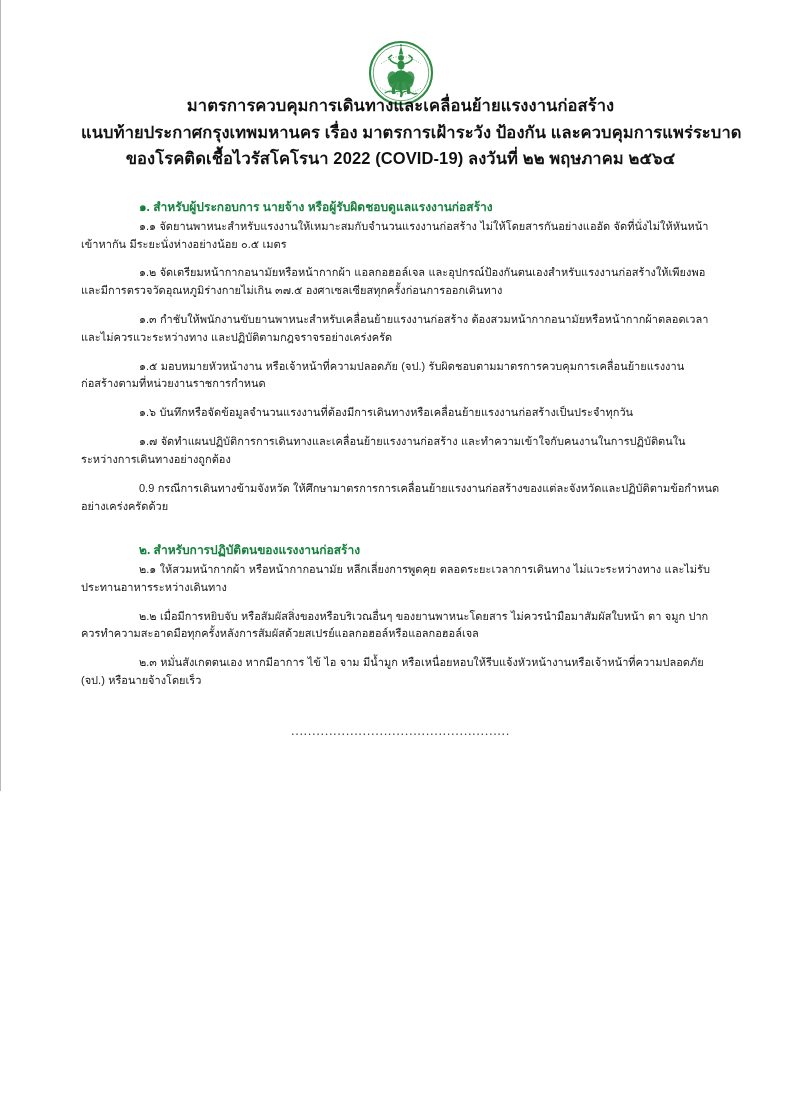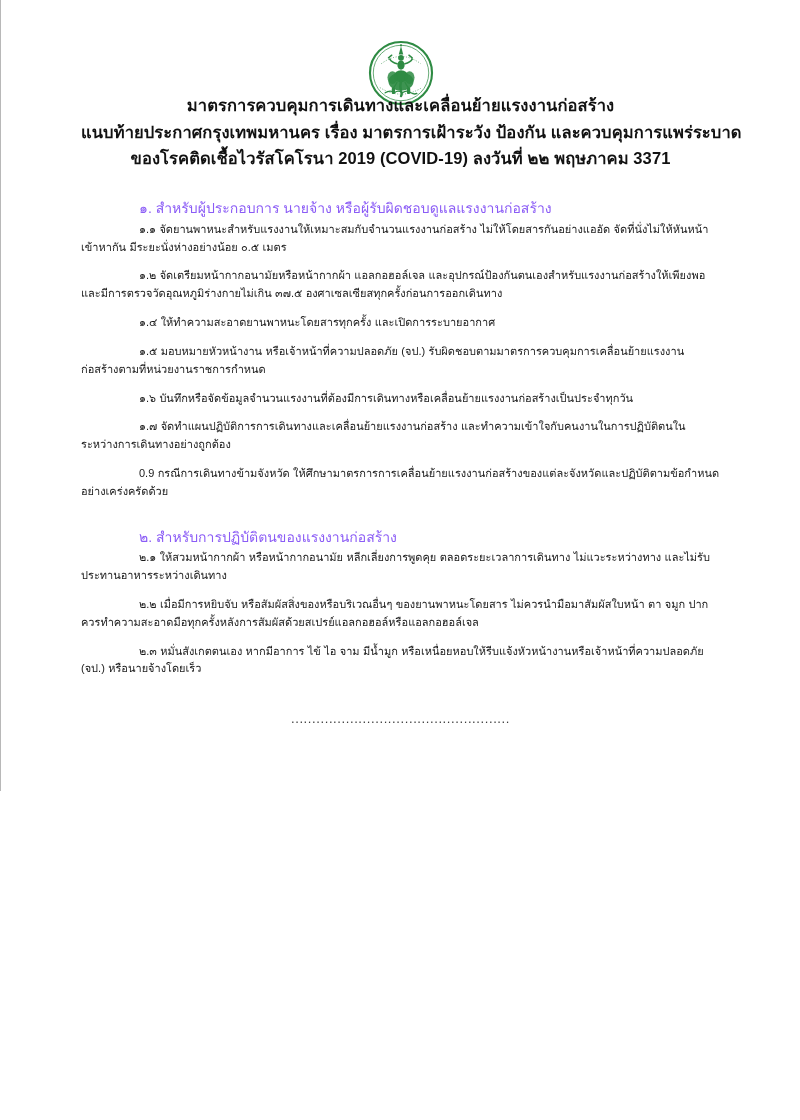--- a/index.html
+++ b/index.html
@@ -54,24 +54,24 @@
     letter-spacing: 0.1px;
     color: #111111;
     white-space: nowrap;
   }
 
   
   .section {
     margin-top: 26px;
   }
   .section-heading {
-    font-size: 14px;
-    font-weight: normal;
+    font-size: 12px;
+    font-weight: bold;
     line-height: 1.55;
-    color: #8b5cf6;
+    color: #15803d;
     padding-left: 58px;
   }
   .clause {
     font-size: 11px;
     line-height: 1.62;
     color: #1a1a1a;
     text-indent: 58px;
     text-align: left;
     margin-top: 1px;
     word-spacing: 0.3px;
@@ -134,28 +134,28 @@
 
       <path d="M26 80 q8 -5 14 0 q6 -5 12 0 q7 -5 13 0 q5 3 9 1" stroke="#2e8b43" stroke-width="2" fill="none" stroke-linecap="round"></path>
     </svg>
   </div>
 
   <div class="doc-body">
 
     <div class="title-block">
       <div class="title-line">มาตรการควบคุมการเดินทางและเคลื่อนย้ายแรงงานก่อสร้าง</div>
       <div class="title-line">แนบท้ายประกาศกรุงเทพมหานคร เรื่อง มาตรการเฝ้าระวัง ป้องกัน และควบคุมการแพร่ระบาด</div>
-      <div class="title-line">ของโรคติดเชื้อไวรัสโคโรนา 2019 (COVID-19) ลงวันที่ ๒๒ พฤษภาคม 3371</div>
+      <div class="title-line">ของโรคติดเชื้อไวรัสโคโรนา 2022 (COVID-19) ลงวันที่ ๒๒ พฤษภาคม ๒๕๖๔</div>
     </div>
 
     <div class="section">
       <div class="section-heading">๑. สำหรับผู้ประกอบการ นายจ้าง หรือผู้รับผิดชอบดูแลแรงงานก่อสร้าง</div>
       <p class="clause">๑.๑ จัดยานพาหนะสำหรับแรงงานให้เหมาะสมกับจำนวนแรงงานก่อสร้าง ไม่ให้โดยสารกันอย่างแออัด จัดที่นั่งไม่ให้หันหน้าเข้าหากัน มีระยะนั่งห่างอย่างน้อย ๐.๕ เมตร</p>
       <p class="clause">๑.๒ จัดเตรียมหน้ากากอนามัยหรือหน้ากากผ้า แอลกอฮอล์เจล และอุปกรณ์ป้องกันตนเองสำหรับแรงงานก่อสร้างให้เพียงพอ และมีการตรวจวัดอุณหภูมิร่างกายไม่เกิน ๓๗.๕ องศาเซลเซียสทุกครั้งก่อนการออกเดินทาง</p>
-      <p class="clause">๑.๔ ให้ทำความสะอาดยานพาหนะโดยสารทุกครั้ง และเปิดการระบายอากาศ</p>
+      <p class="clause">๑.๓ กำชับให้พนักงานขับยานพาหนะสำหรับเคลื่อนย้ายแรงงานก่อสร้าง ต้องสวมหน้ากากอนามัยหรือหน้ากากผ้าตลอดเวลา และไม่ควรแวะระหว่างทาง และปฏิบัติตามกฎจราจรอย่างเคร่งครัด</p>
       <p class="clause">๑.๕ มอบหมายหัวหน้างาน หรือเจ้าหน้าที่ความปลอดภัย (จป.) รับผิดชอบตามมาตรการควบคุมการเคลื่อนย้ายแรงงานก่อสร้างตามที่หน่วยงานราชการกำหนด</p>
       <p class="clause">๑.๖ บันทึกหรือจัดข้อมูลจำนวนแรงงานที่ต้องมีการเดินทางหรือเคลื่อนย้ายแรงงานก่อสร้างเป็นประจำทุกวัน</p>
       <p class="clause">๑.๗ จัดทำแผนปฏิบัติการการเดินทางและเคลื่อนย้ายแรงงานก่อสร้าง และทำความเข้าใจกับคนงานในการปฏิบัติตนในระหว่างการเดินทางอย่างถูกต้อง</p>
       <p class="clause">0.9 กรณีการเดินทางข้ามจังหวัด ให้ศึกษามาตรการการเคลื่อนย้ายแรงงานก่อสร้างของแต่ละจังหวัดและปฏิบัติตามข้อกำหนดอย่างเคร่งครัดด้วย</p>
     </div>
 
     <div class="section section-2">
       <div class="section-heading">๒. สำหรับการปฏิบัติตนของแรงงานก่อสร้าง</div>
       <p class="clause">๒.๑ ให้สวมหน้ากากผ้า หรือหน้ากากอนามัย หลีกเลี่ยงการพูดคุย ตลอดระยะเวลาการเดินทาง ไม่แวะระหว่างทาง และไม่รับประทานอาหารระหว่างเดินทาง</p>
       <p class="clause">๒.๒ เมื่อมีการหยิบจับ หรือสัมผัสสิ่งของหรือบริเวณอื่นๆ ของยานพาหนะโดยสาร ไม่ควรนำมือมาสัมผัสใบหน้า ตา จมูก ปาก ควรทำความสะอาดมือทุกครั้งหลังการสัมผัสด้วยสเปรย์แอลกอฮอล์หรือแอลกอฮอล์เจล</p>

